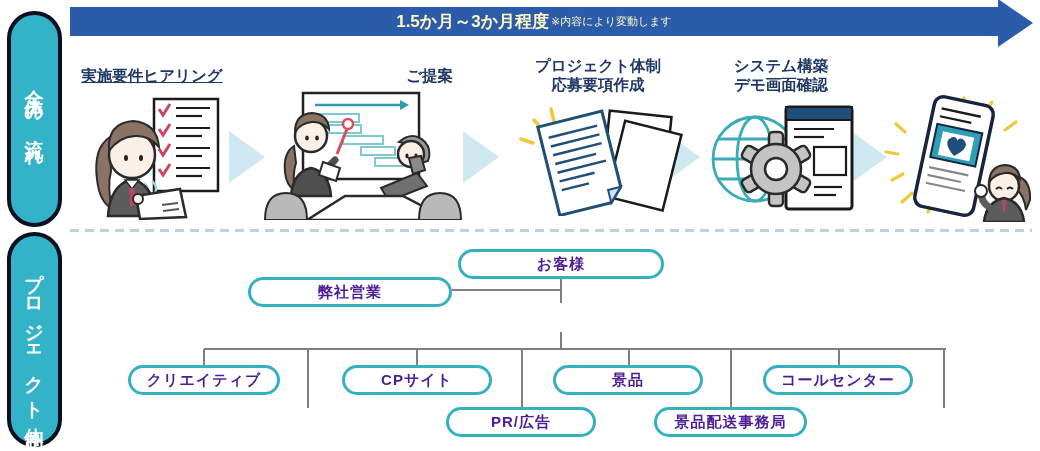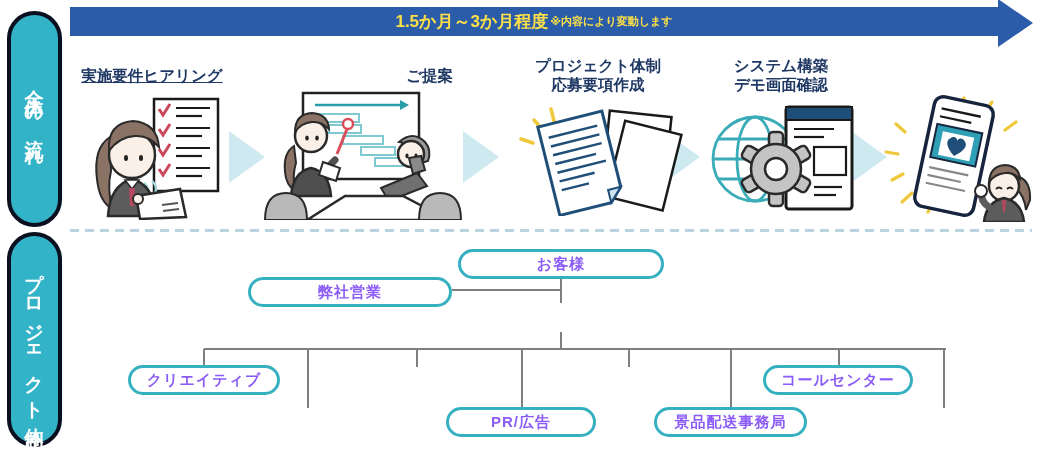--- a/index.html
+++ b/index.html
@@ -20,24 +20,24 @@
     writing-mode:vertical-rl; text-orientation:upright;
     color:#fff; font-weight:bold; font-size:19px; line-height:1;
   }
   .pill-flow span    { letter-spacing:9px; }
   .pill-project span { letter-spacing:4px; }
 
   
   .banner-body {
     position:absolute; left:70px; top:7px; width:928px; height:29px;
     background:#2b5caa; display:flex; align-items:center; justify-content:center;
-    color:#fde047; white-space:nowrap;
+    color:#fef9c3; white-space:nowrap;
   }
   .banner-duration { font-size:17px; font-weight:bold; }
-  .banner-note     { font-size:11px; font-weight:bold; margin-left:2px; }
+  .banner-note     { font-size:11px; font-weight:normal; margin-left:2px; }
   .banner-head {
     position:absolute; left:998px; top:-1px; width:0; height:0;
     border-top:24px solid transparent; border-bottom:24px solid transparent;
     border-left:35px solid #2b5caa;
   }
 
   
   .step-label {
     position:absolute; top:53px; height:44px; display:flex; flex-direction:column;
     align-items:center; justify-content:center;
@@ -57,21 +57,21 @@
   .divider {
     position:absolute; left:70px; top:229px; width:962px; height:3px;
     background:repeating-linear-gradient(90deg,#b9d4de 0 9px,transparent 9px 15px);
   }
 
   
   .org-box {
     position:absolute; height:30px; box-sizing:border-box; background:#fff;
     border:3px solid #35b0c0; border-radius:17px;
     display:flex; align-items:center; justify-content:center;
-    color:#8b5cf6; font-weight:bold; font-size:15px; letter-spacing:1px;
+    color:#4c1d95; font-weight:bold; font-size:15px; letter-spacing:1px;
     white-space:nowrap; z-index:2;
   }
   .conn { position:absolute; background:#7f7f7f; z-index:1; }
 </style>
 </head>
 <body>
 
 <div class="canvas">
 
   <div class="pill pill-flow">
@@ -303,17 +303,19 @@
   <div class="conn" style="left:416px; top:349px; width:2px; height:18px;"></div>
   <div class="conn" style="left:521px; top:349px; width:2px; height:59px;"></div>
   <div class="conn" style="left:628px; top:349px; width:2px; height:18px;"></div>
   <div class="conn" style="left:730px; top:349px; width:2px; height:59px;"></div>
   <div class="conn" style="left:838px; top:349px; width:2px; height:18px;"></div>
   <div class="conn" style="left:943px; top:349px; width:2px; height:59px;"></div>
 
   <div class="org-box" style="left:458px; top:249px; width:206px;">お客様</div>
   <div class="org-box" style="left:248px; top:277px; width:204px;">弊社営業</div>
   <div class="org-box" style="left:128px; top:365px; width:152px;">クリエイティブ</div>
+  <div class="org-box" style="left:342px; top:365px; width:150px;">CPサイト</div>
+  <div class="org-box" style="left:553px; top:365px; width:150px;">景品</div>
   <div class="org-box" style="left:763px; top:365px; width:150px;">コールセンター</div>
   <div class="org-box" style="left:446px; top:407px; width:150px;">PR/広告</div>
   <div class="org-box" style="left:654px; top:407px; width:153px;">景品配送事務局</div>
 
 </div>
 
 </body></html>

